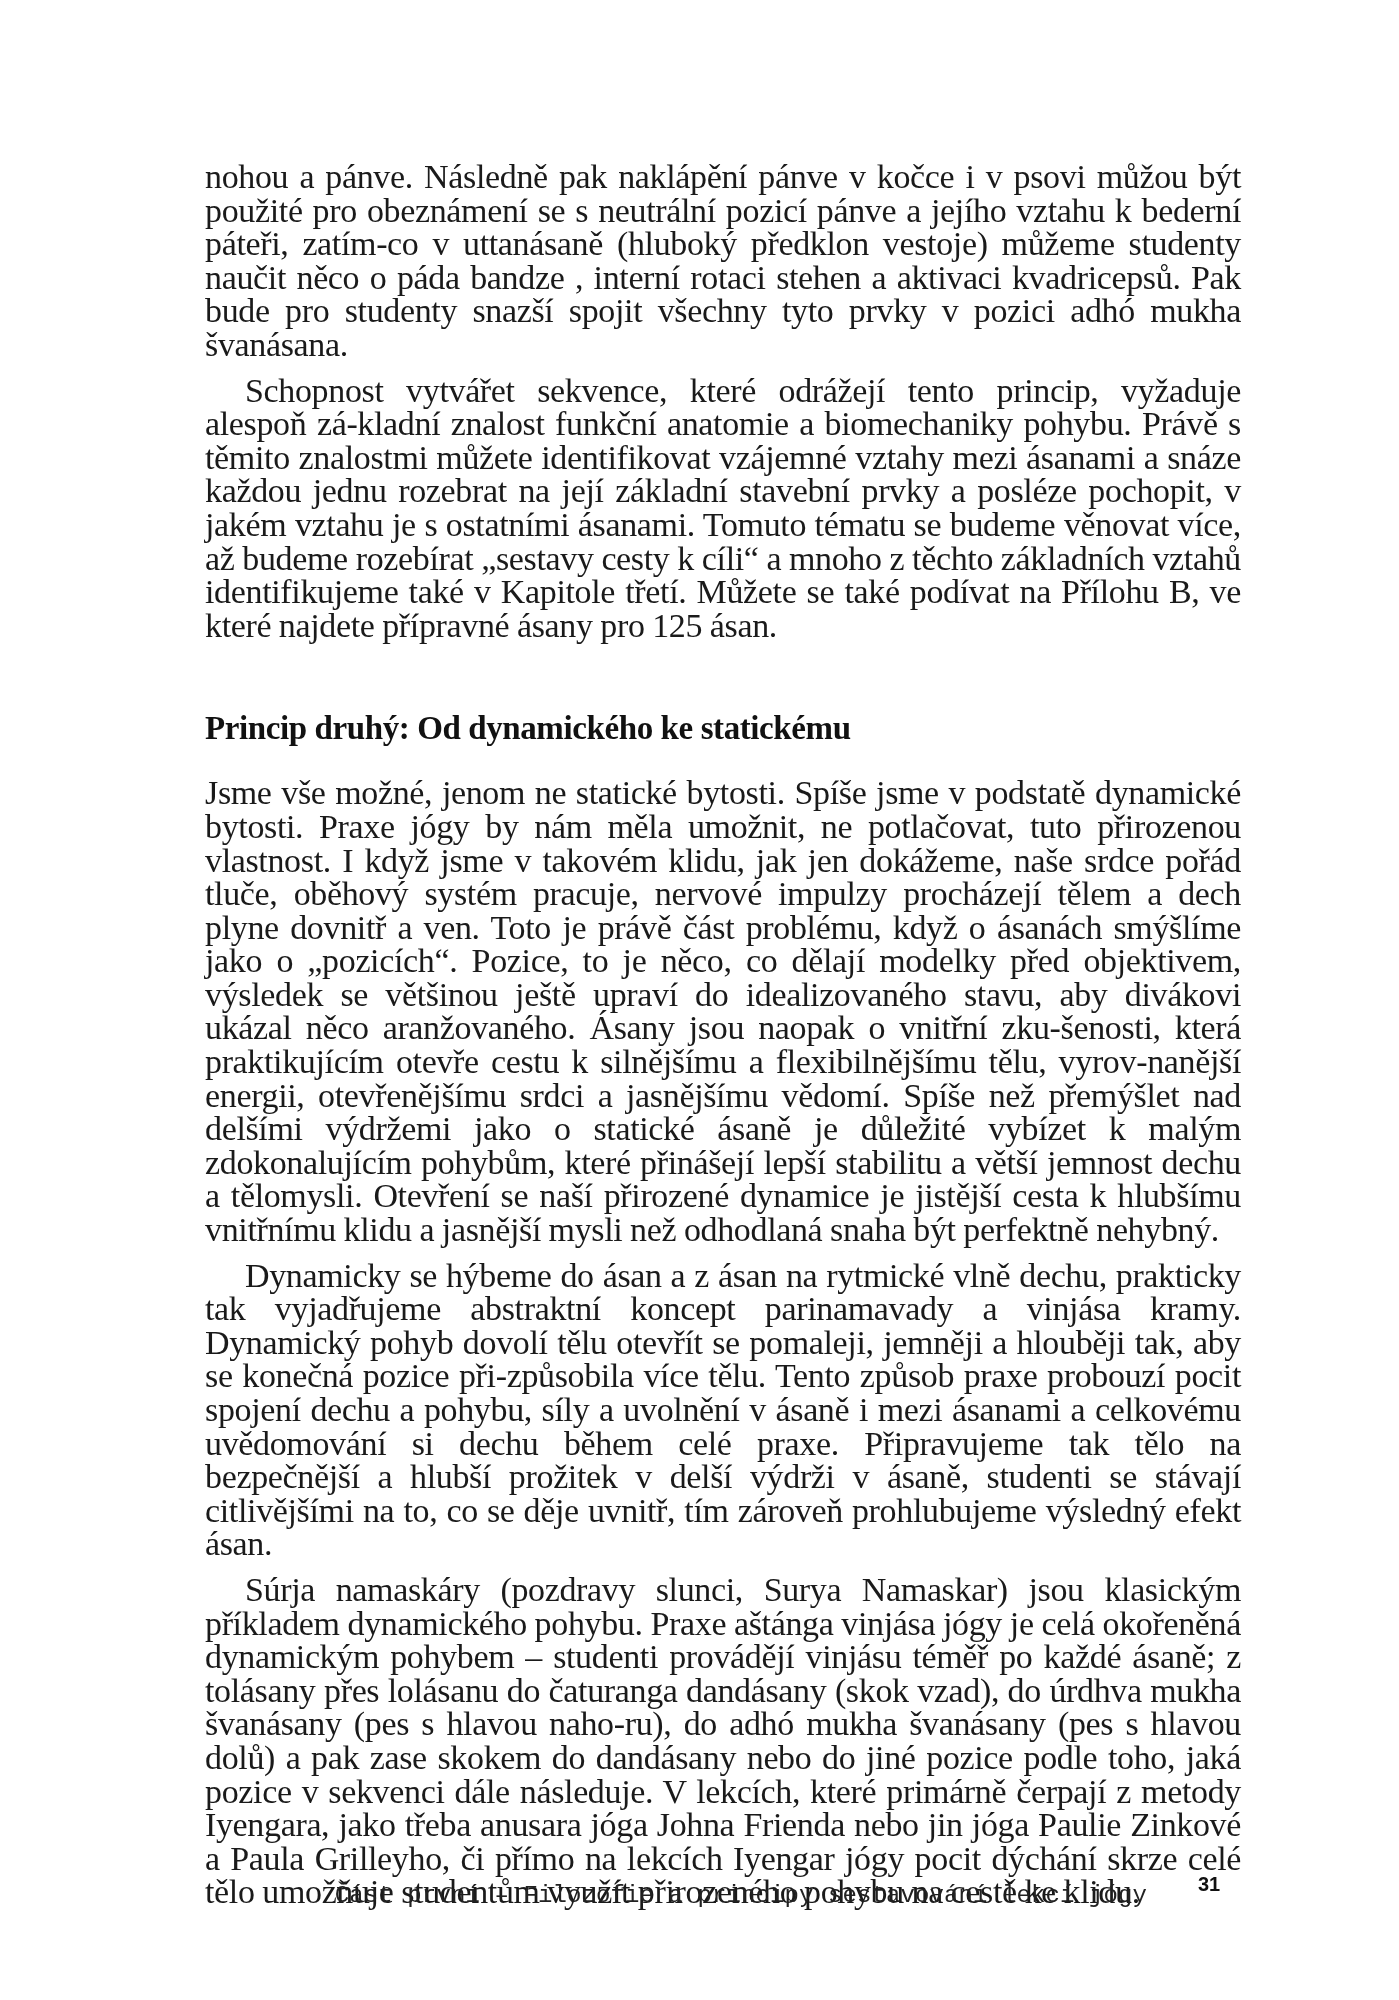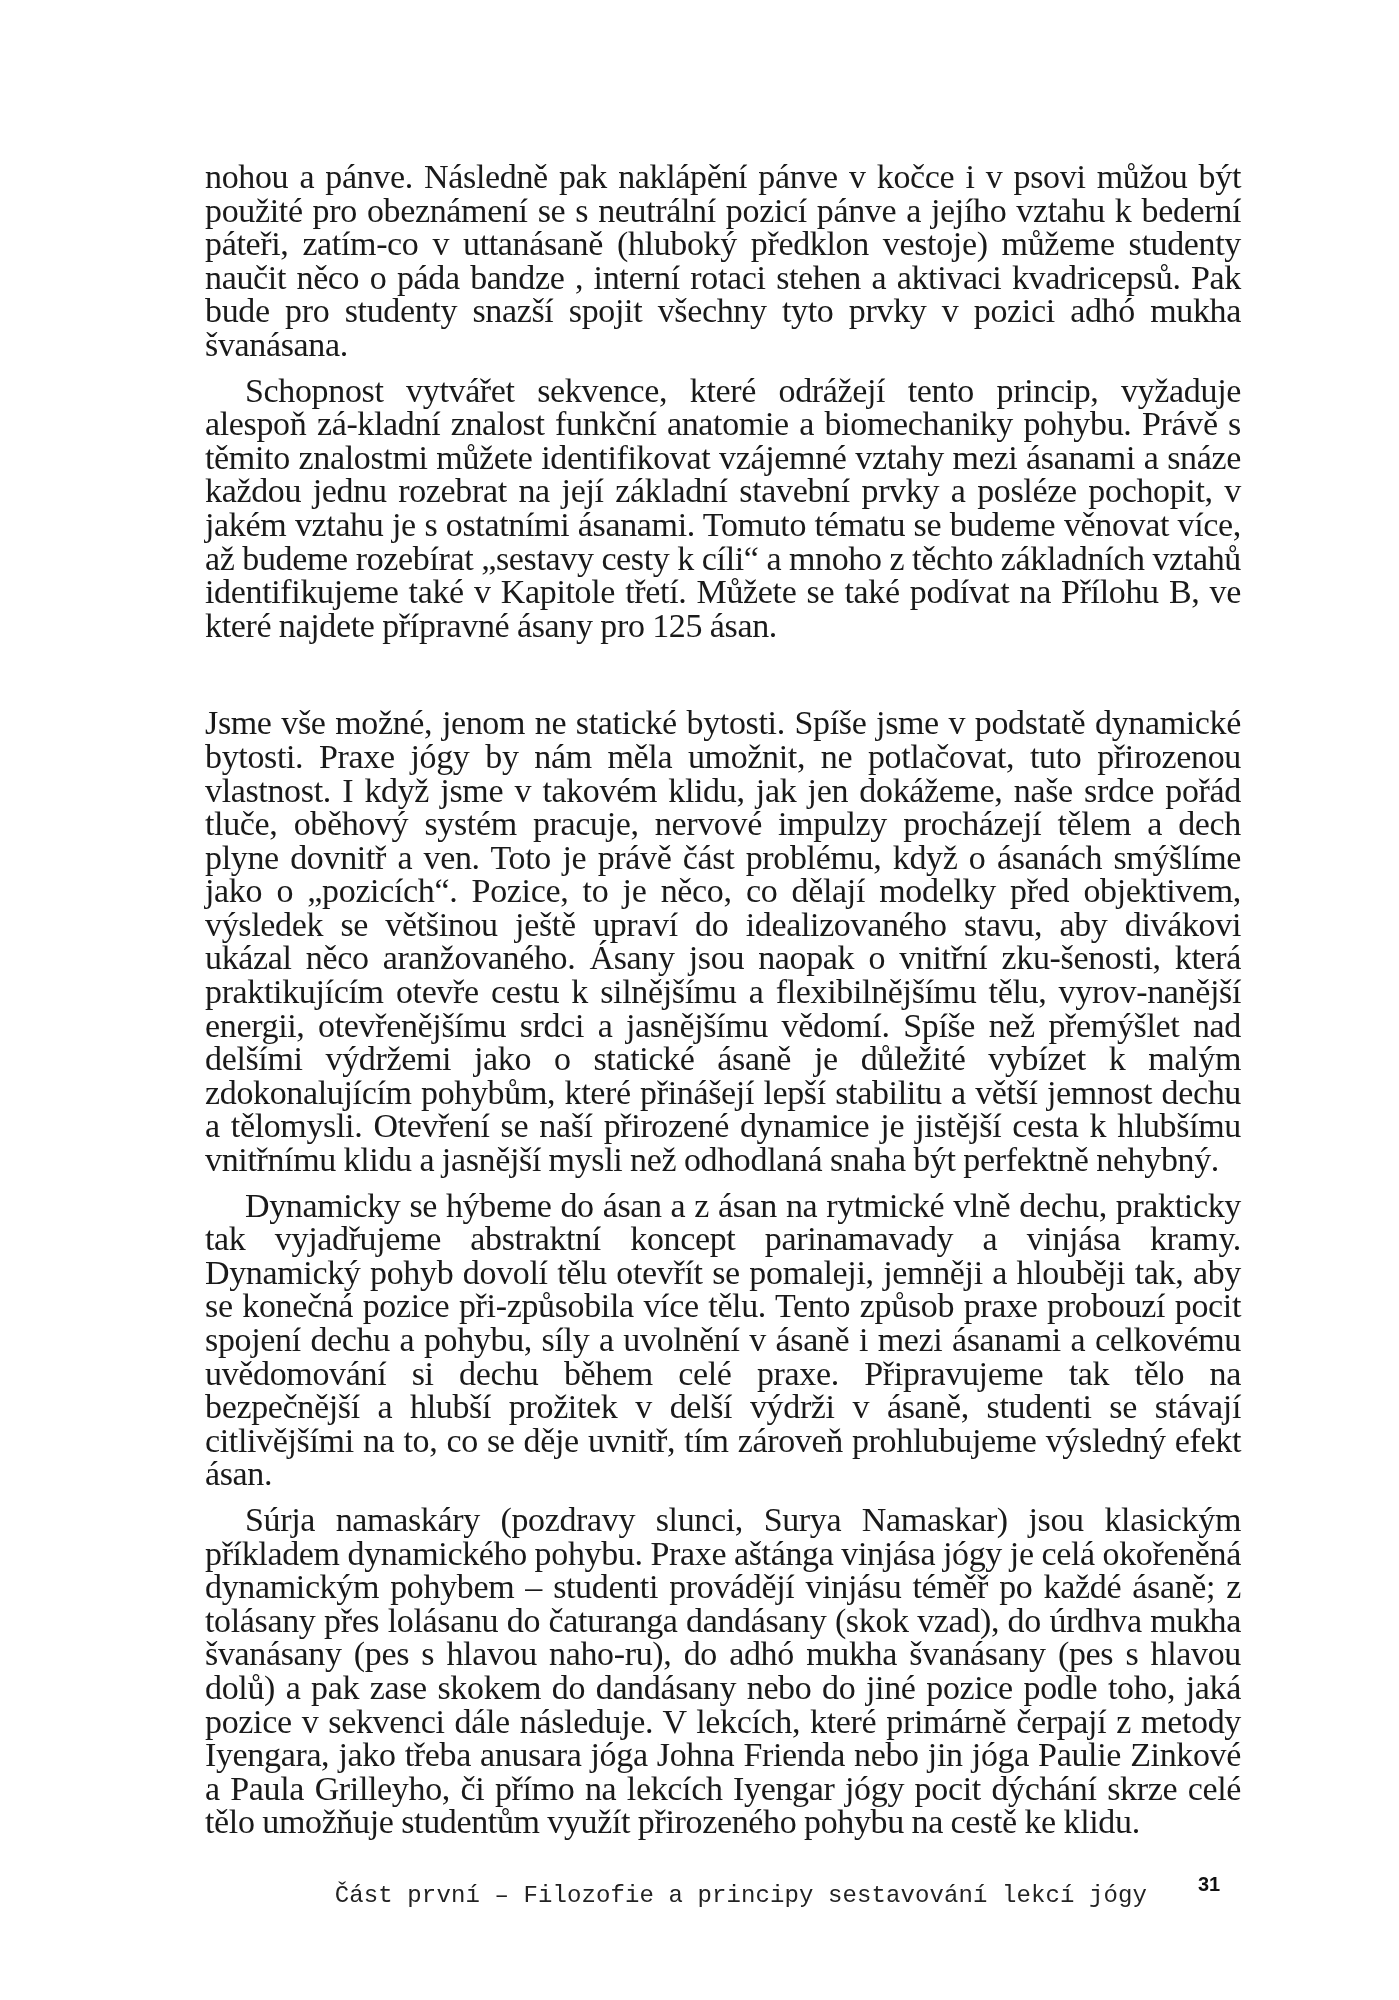--- a/index.html
+++ b/index.html
@@ -76,20 +76,21 @@
     }
   </style>
 </head>
 <body>
 
 <div class="page">
   <p class="para">nohou a pánve. Následně pak naklápění pánve v kočce i v psovi můžou být použité pro obeznámení se s neutrální pozicí pánve a jejího vztahu k bederní páteři, zatím-co v uttanásaně (hluboký předklon vestoje) můžeme studenty naučit něco o páda bandze , interní rotaci stehen a aktivaci kvadricepsů. Pak bude pro studenty snazší spojit všechny tyto prvky v pozici adhó mukha švanásana.</p>
   <p class="para indent">Schopnost vytvářet sekvence, které odrážejí tento princip, vyžaduje alespoň zá-kladní znalost funkční anatomie a biomechaniky pohybu. Právě s těmito znalostmi můžete identifikovat vzájemné vztahy mezi ásanami a snáze každou jednu rozebrat na její základní stavební prvky a posléze pochopit, v jakém vztahu je s ostatními ásanami. Tomuto tématu se budeme věnovat více, až budeme rozebírat „sestavy cesty k cíli“ a mnoho z těchto základních vztahů identifikujeme také v Kapitole třetí. Můžete se také podívat na Přílohu B, ve které najdete přípravné ásany pro 125 ásan.</p>
 
   <div class="heading-wrap">
+    <h2 class="heading">Princip druhý: Od dynamického ke statickému</h2>
   </div>
 
   <p class="para">Jsme vše možné, jenom ne statické bytosti. Spíše jsme v podstatě dynamické bytosti. Praxe jógy by nám měla umožnit, ne potlačovat, tuto přirozenou vlastnost. I když jsme v takovém klidu, jak jen dokážeme, naše srdce pořád tluče, oběhový systém pracuje, nervové impulzy procházejí tělem a dech plyne dovnitř a ven. Toto je právě část problému, když o ásanách smýšlíme jako o „pozicích“. Pozice, to je něco, co dělají modelky před objektivem, výsledek se většinou ještě upraví do idealizovaného stavu, aby divákovi ukázal něco aranžovaného. Ásany jsou naopak o vnitřní zku-šenosti, která praktikujícím otevře cestu k silnějšímu a flexibilnějšímu tělu, vyrov-nanější energii, otevřenějšímu srdci a jasnějšímu vědomí. Spíše než přemýšlet nad delšími výdržemi jako o statické ásaně je důležité vybízet k malým zdokonalujícím pohybům, které přinášejí lepší stabilitu a větší jemnost dechu a tělomysli. Otevření se naší přirozené dynamice je jistější cesta k hlubšímu vnitřnímu klidu a jasnější mysli než odhodlaná snaha být perfektně nehybný.</p>
   <p class="para indent">Dynamicky se hýbeme do ásan a z ásan na rytmické vlně dechu, prakticky tak vyjadřujeme abstraktní koncept parinamavady a vinjása kramy. Dynamický pohyb dovolí tělu otevřít se pomaleji, jemněji a hlouběji tak, aby se konečná pozice při-způsobila více tělu. Tento způsob praxe probouzí pocit spojení dechu a pohybu, síly a uvolnění v ásaně i mezi ásanami a celkovému uvědomování si dechu během celé praxe. Připravujeme tak tělo na bezpečnější a hlubší prožitek v delší výdrži v ásaně, studenti se stávají citlivějšími na to, co se děje uvnitř, tím zároveň prohlubujeme výsledný efekt ásan.</p>
   <p class="para indent">Súrja namaskáry (pozdravy slunci, Surya Namaskar) jsou klasickým příkladem dynamického pohybu. Praxe aštánga vinjása jógy je celá okořeněná dynamickým pohybem – studenti provádějí vinjásu téměř po každé ásaně; z tolásany přes lolásanu do čaturanga dandásany (skok vzad), do úrdhva mukha švanásany (pes s hlavou naho-ru), do adhó mukha švanásany (pes s hlavou dolů) a pak zase skokem do dandásany nebo do jiné pozice podle toho, jaká pozice v sekvenci dále následuje. V lekcích, které primárně čerpají z metody Iyengara, jako třeba anusara jóga Johna Frienda nebo jin jóga Paulie Zinkové a Paula Grilleyho, či přímo na lekcích Iyengar jógy pocit dýchání skrze celé tělo umožňuje studentům využít přirozeného pohybu na cestě ke klidu.</p>
 </div>
 
 <div class="footer">
   <span class="footer-title">Část první – Filozofie a principy sestavování lekcí jógy</span>
   <span class="footer-page">31</span>

